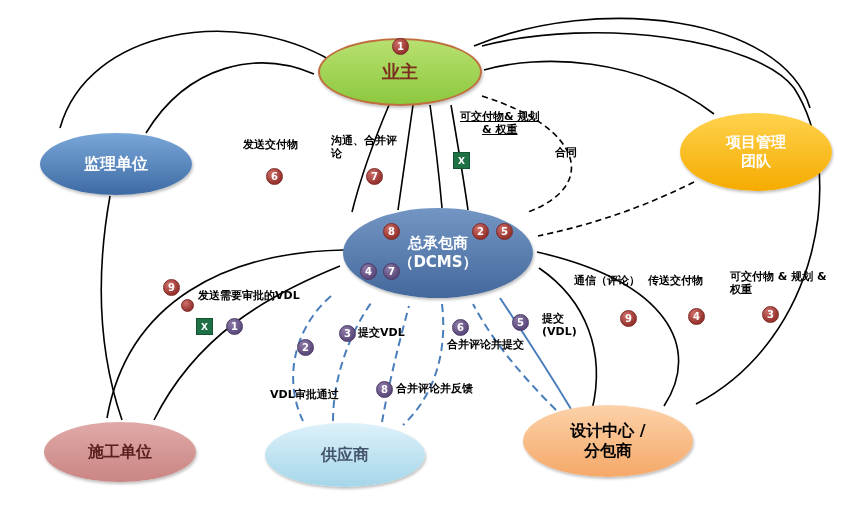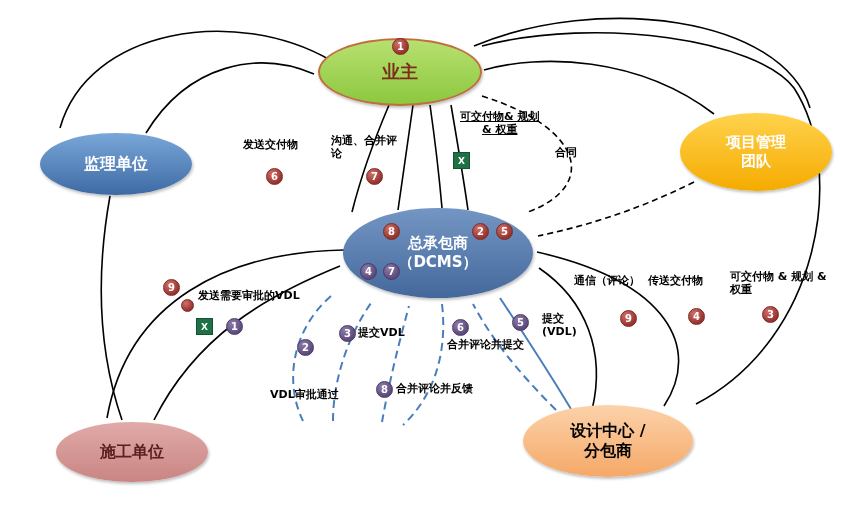--- a/index.html
+++ b/index.html
@@ -10,21 +10,21 @@
         justify-content:center;font-weight:bold;text-align:right;box-shadow:1px 2px 3px rgba(0,0,0,.25);}
   .node span{display:block;line-height:1.25;}
   .owner{left:318px;top:38px;width:160px;height:64px;background:linear-gradient(180deg,#b8e070,#8cc83e);
          border:2px solid #bf6f3f;color:#7b2e1e;font-size:18px;}
   .supervision{left:40px;top:133px;width:152px;height:62px;background:linear-gradient(180deg,#7aa7d9,#3d6aa3);
          color:#fff;font-size:16px;}
   .pm{left:680px;top:113px;width:152px;height:78px;background:linear-gradient(180deg,#ffd24d,#f5ab00);
          color:#fff;font-size:15px;}
   .contractor{left:343px;top:208px;width:190px;height:90px;background:linear-gradient(180deg,#7396c4,#44689b);
          color:#fff;font-size:15px;}
-  .construction{left:56px;top:422px;width:152px;height:60px;background:linear-gradient(180deg,#e0aaa8,#c98583);
+  .construction{left:44px;top:422px;width:152px;height:60px;background:linear-gradient(180deg,#e0aaa8,#c98583);
          color:#5a2020;font-size:16px;}
   .supplier{left:265px;top:423px;width:160px;height:64px;background:linear-gradient(180deg,#ddf1fa,#a5d6e9);
          color:#44546a;font-size:16px;}
   .design{left:523px;top:405px;width:170px;height:72px;background:linear-gradient(180deg,#fcd2aa,#f5a868);
          color:#000;font-size:16px;}
   .elabel{position:absolute;font-size:11px;font-weight:bold;color:#000;white-space:nowrap;line-height:13px;}
   .badge{position:absolute;width:15px;height:15px;border-radius:50%;font-size:10px;font-weight:bold;color:#fff;
          display:flex;align-items:center;justify-content:center;line-height:15px;z-index:5;}
   .badge.red{background:radial-gradient(circle at 35% 30%,#d0706a,#96332e 70%);border:1px solid #7c2a26;}
   .badge.purple{background:radial-gradient(circle at 35% 30%,#8d7ba8,#5d4a7d 70%);border:1px solid #4a3a64;}
@@ -86,20 +86,23 @@
     <span>项目管理</span>
     <span>团队</span>
   </div>
   <div class="node contractor">
     <span>总承包商</span>
     <span>（DCMS）</span>
   </div>
   <div class="node construction">
     <span>施工单位</span>
   </div>
+  <div class="node supplier">
+    <span>供应商</span>
+  </div>
   <div class="node design">
     <span>设计中心 /</span>
     <span>分包商</span>
   </div>
 
   <div class="elabel" style="left:243px;top:138px;">发送交付物</div>
   <div class="elabel" style="left:331px;top:134px;">
     <div>沟通、合并评</div>
     <div>论</div>
   </div>

